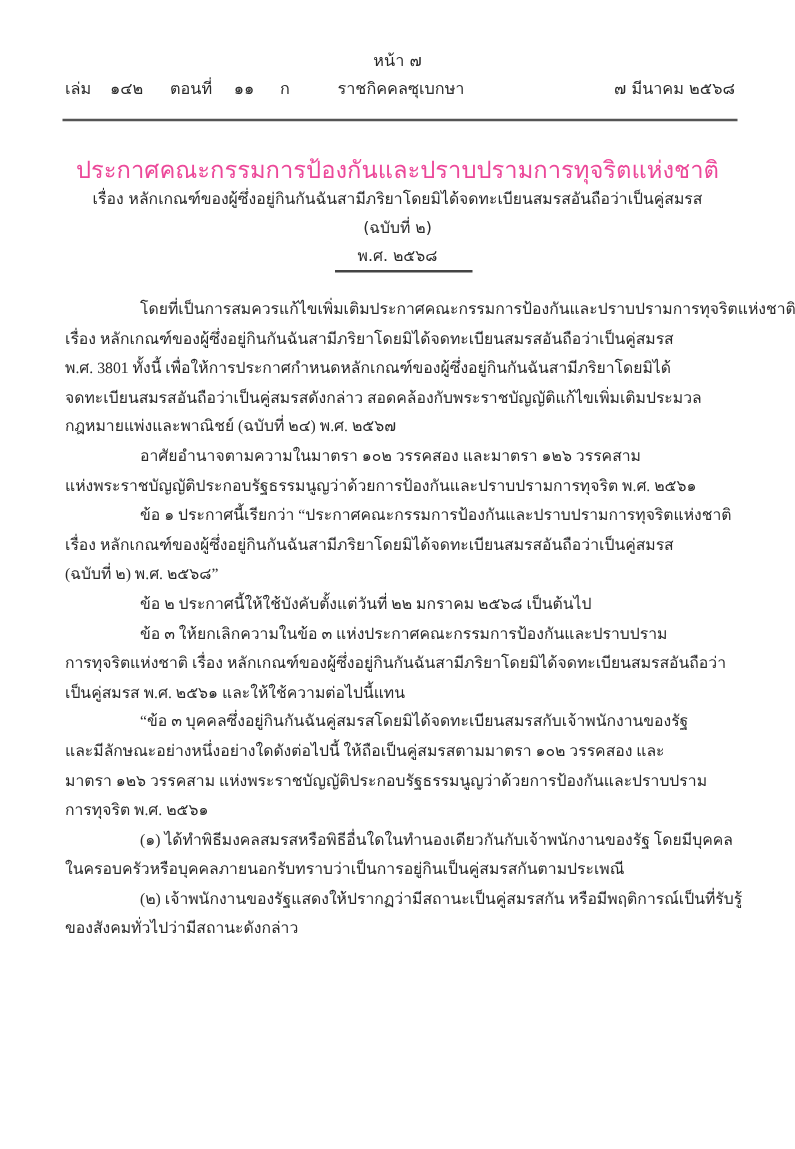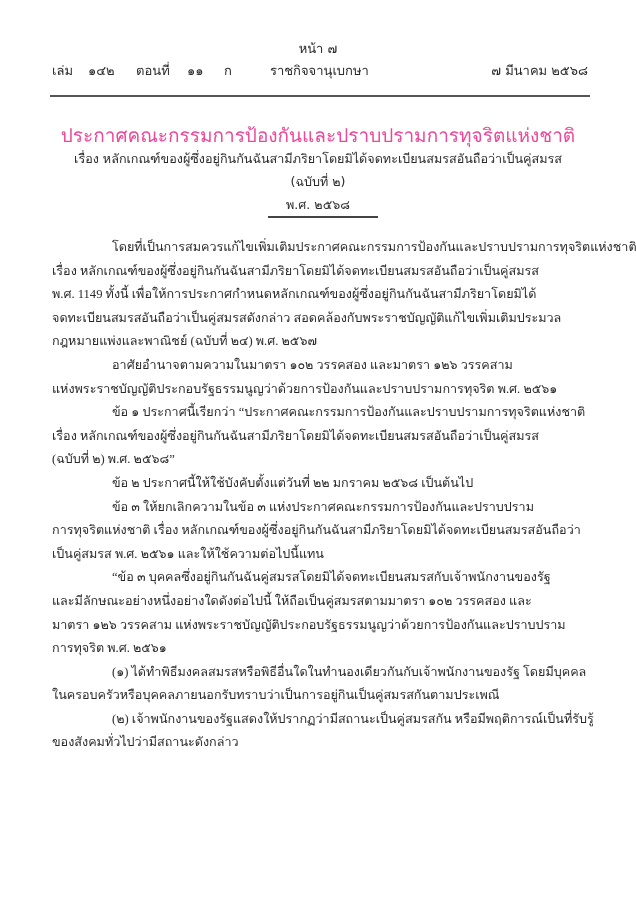--- a/index.html
+++ b/index.html
@@ -22,35 +22,35 @@
 
 <div class="page">
   <div class="page-no">หน้า ๗</div>
 
   <div class="hdr">
     <span style="left:0px">เล่ม</span>
     <span style="left:36px">๑๔๒</span>
     <span style="left:84px">ตอนที่</span>
     <span style="left:135px">๑๑</span>
     <span style="left:172px">ก</span>
-    <span style="left:218px">ราชกิจจานุเบกษา</span>
+    <span style="left:218px">ราชกิคคลซุเบกษา</span>
     <span style="right:0px">๗ มีนาคม ๒๕๖๘</span>
   </div>
   <div class="hdr-rule"></div>
 
   <div class="title">ประกาศคณะกรรมการป้องกันและปราบปรามการทุจริตแห่งชาติ</div>
   <div class="sub" style="top:149px">เรื่อง  หลักเกณฑ์ของผู้ซึ่งอยู่กินกันฉันสามีภริยาโดยมิได้จดทะเบียนสมรสอันถือว่าเป็นคู่สมรส</div>
   <div class="sub" style="top:172px">(ฉบับที่  ๒)</div>
   <div class="sub" style="top:195px">พ.ศ.  ๒๕๖๘</div>
   <div class="short-rule"></div>
 
   <div class="body">
     <span class="line ind">โดยที่เป็นการสมควรแก้ไขเพิ่มเติมประกาศคณะกรรมการป้องกันและปราบปรามการทุจริตแห่งชาติ</span>
     <span class="line">เรื่อง  หลักเกณฑ์ของผู้ซึ่งอยู่กินกันฉันสามีภริยาโดยมิได้จดทะเบียนสมรสอันถือว่าเป็นคู่สมรส</span>
-    <span class="line">พ.ศ. 1149  ทั้งนี้  เพื่อให้การประกาศกำหนดหลักเกณฑ์ของผู้ซึ่งอยู่กินกันฉันสามีภริยาโดยมิได้</span>
+    <span class="line">พ.ศ. 3801  ทั้งนี้  เพื่อให้การประกาศกำหนดหลักเกณฑ์ของผู้ซึ่งอยู่กินกันฉันสามีภริยาโดยมิได้</span>
     <span class="line">จดทะเบียนสมรสอันถือว่าเป็นคู่สมรสดังกล่าว  สอดคล้องกับพระราชบัญญัติแก้ไขเพิ่มเติมประมวล</span>
     <span class="line">กฎหมายแพ่งและพาณิชย์ (ฉบับที่ ๒๔) พ.ศ. ๒๕๖๗</span>
     <span class="line ind">อาศัยอำนาจตามความในมาตรา  ๑๐๒  วรรคสอง  และมาตรา  ๑๒๖  วรรคสาม</span>
     <span class="line">แห่งพระราชบัญญัติประกอบรัฐธรรมนูญว่าด้วยการป้องกันและปราบปรามการทุจริต  พ.ศ.  ๒๕๖๑</span>
     <span class="line ind">ข้อ  ๑  ประกาศนี้เรียกว่า  “ประกาศคณะกรรมการป้องกันและปราบปรามการทุจริตแห่งชาติ</span>
     <span class="line">เรื่อง  หลักเกณฑ์ของผู้ซึ่งอยู่กินกันฉันสามีภริยาโดยมิได้จดทะเบียนสมรสอันถือว่าเป็นคู่สมรส</span>
     <span class="line">(ฉบับที่ ๒) พ.ศ. ๒๕๖๘”</span>
     <span class="line ind">ข้อ  ๒  ประกาศนี้ให้ใช้บังคับตั้งแต่วันที่ ๒๒ มกราคม ๒๕๖๘ เป็นต้นไป</span>
     <span class="line ind">ข้อ  ๓  ให้ยกเลิกความในข้อ  ๓  แห่งประกาศคณะกรรมการป้องกันและปราบปราม</span>
     <span class="line">การทุจริตแห่งชาติ  เรื่อง  หลักเกณฑ์ของผู้ซึ่งอยู่กินกันฉันสามีภริยาโดยมิได้จดทะเบียนสมรสอันถือว่า</span>

